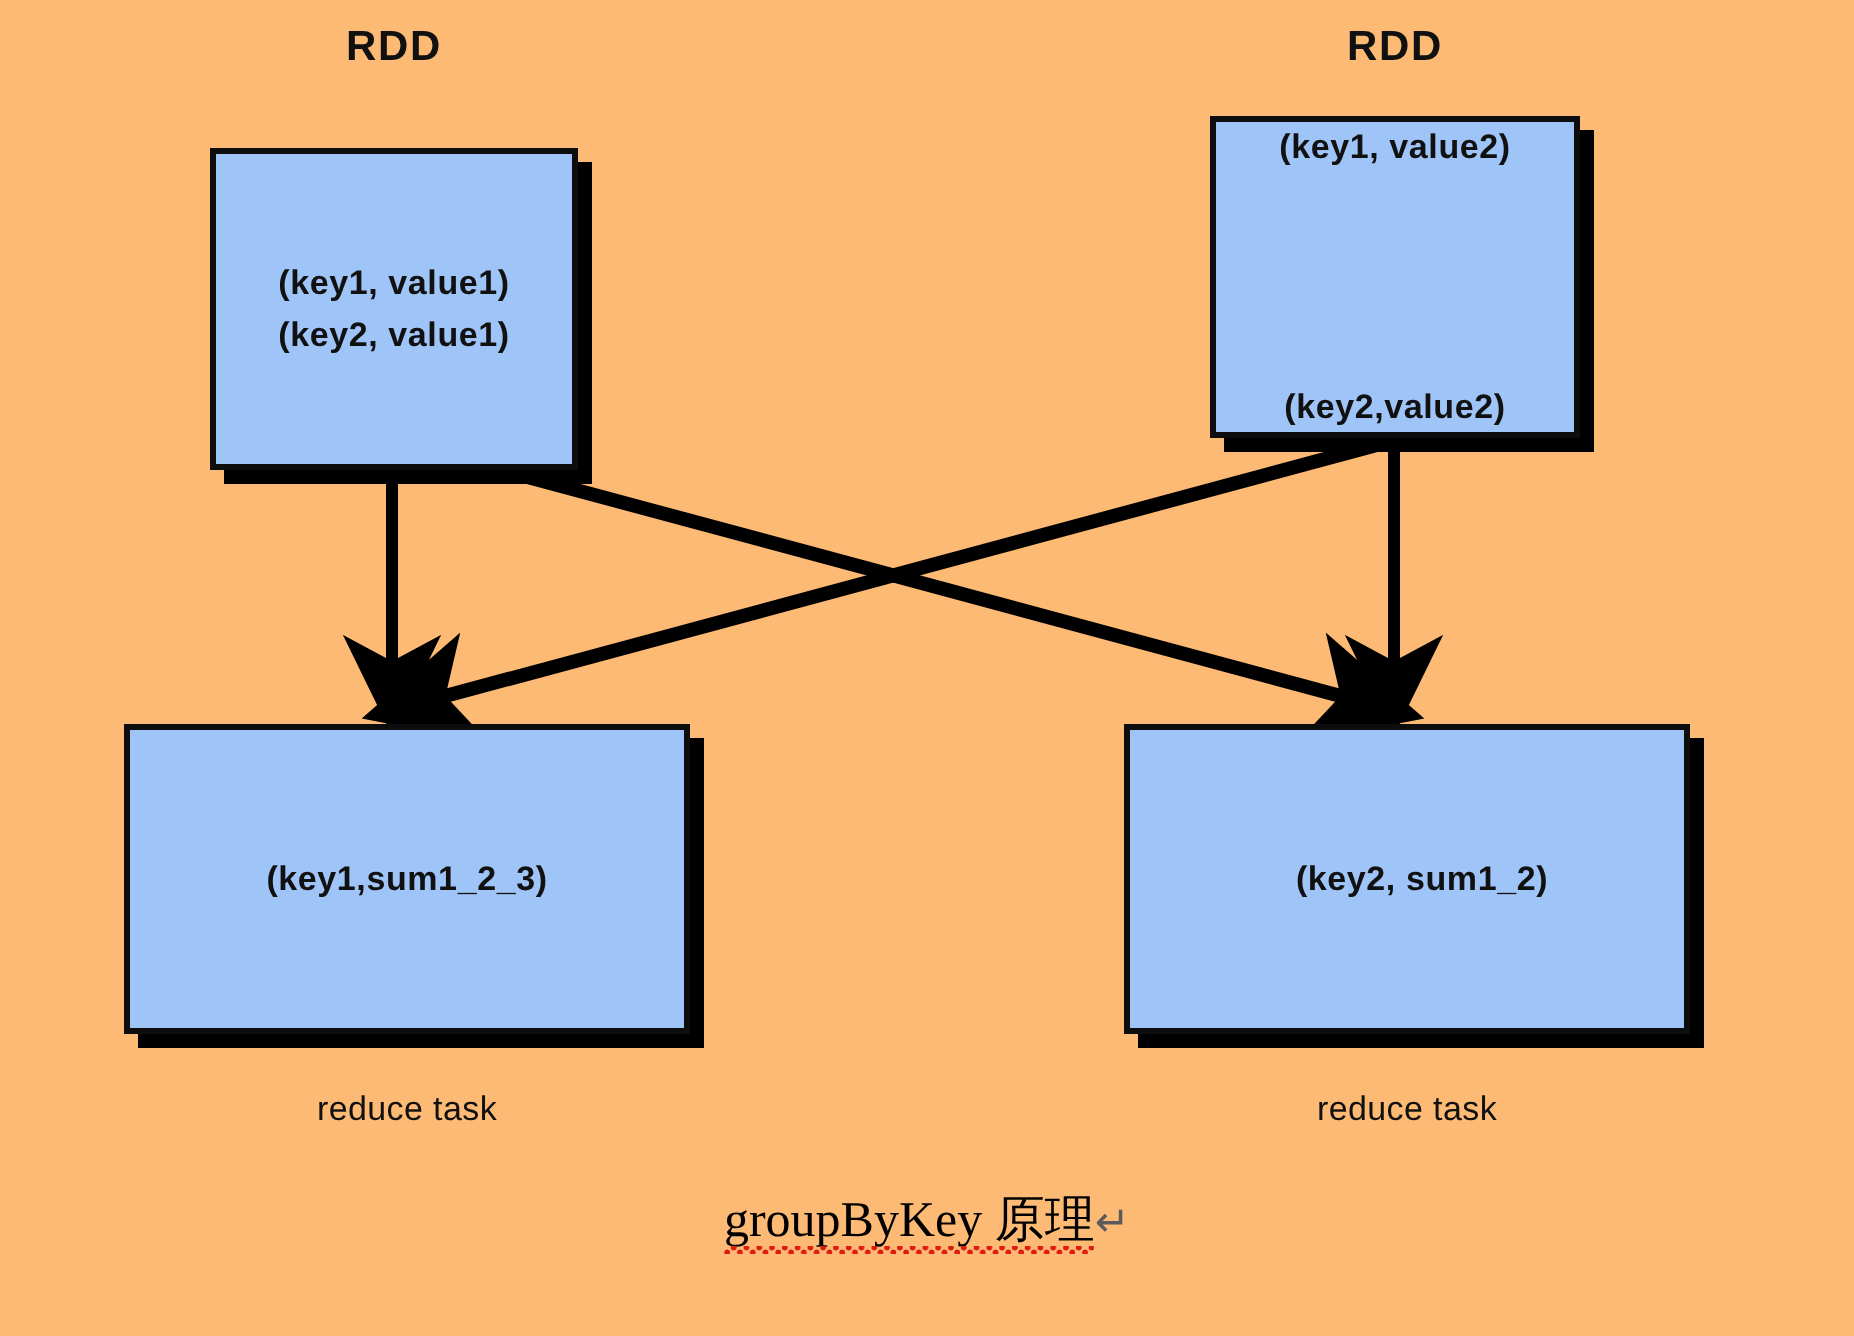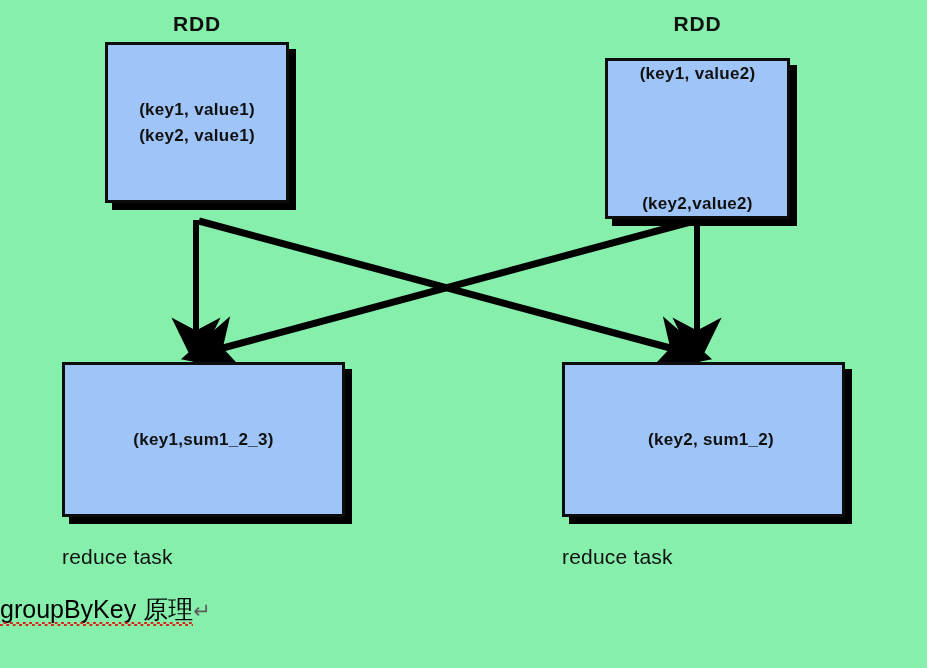--- a/index.html
+++ b/index.html
@@ -7,21 +7,21 @@
     padding: 0;
     background: #ffffff;
   }
   body {
     font-family: "Liberation Sans", sans-serif;
   }
   #canvas {
     position: relative;
     width: 927px;
     height: 668px;
-    background: #86efac;
+    background: #fdba74;
     overflow: hidden;
   }
 
   
   .node-box {
     position: absolute;
     box-sizing: border-box;
     background: #9fc4f7;
     border: 3px solid #0d0d0d;
     box-shadow: 7px 7px 0 0 #000000;
@@ -48,33 +48,35 @@
     font-size: 21px;
     color: #111111;
     letter-spacing: 0.8px;
     text-align: center;
     z-index: 4;
   }
 
   
   .task-label {
     position: absolute;
-    font-size: 21px;
+    font-size: 17px;
     color: #111111;
+    text-align: center;
     letter-spacing: 0.2px;
     z-index: 4;
   }
 
   
   .figure-caption {
     position: absolute;
     left: 0;
     right: 0;
     top: 593px;
-    font-family: Liberation Sans, sans-serif;
+    text-align: center;
+    font-family: Liberation Serif, serif;
     font-size: 25px;
     color: #000000;
     z-index: 4;
   }
   .caption-underlined {
     position: relative;
     padding-bottom: 2px;
   }
   .caption-underlined::after {
     content: "";
@@ -120,21 +122,21 @@
 
     <line x1="697" y1="220" x2="697" y2="357" stroke="#000000" stroke-width="6" marker-end="url(#arrowhead)"></line>
 
     <line x1="199" y1="221" x2="700" y2="356" stroke="#000000" stroke-width="7" marker-end="url(#arrowhead)"></line>
 
     <line x1="694" y1="221" x2="193" y2="356" stroke="#000000" stroke-width="7" marker-end="url(#arrowhead)"></line>
   </svg>
 
   <div class="rdd-title" style="left:105px; top:12px; width:184px;">RDD</div>
 
-  <div class="node-box" style="left:105px; top:42px; width:184px; height:161px;">
+  <div class="node-box" style="left:105px; top:74px; width:184px; height:161px;">
     <div class="node-line">(key1, value1)</div>
     <div class="node-line">(key2, value1)</div>
   </div>
 
   <div class="rdd-title" style="left:605px; top:12px; width:185px;">RDD</div>
 
   <div class="node-box" style="left:605px; top:58px; width:185px; height:161px;justify-content:space-between;">
     <div class="node-line">(key1, value2)</div>
     <div class="node-line">(key2,value2)</div>
   </div>

